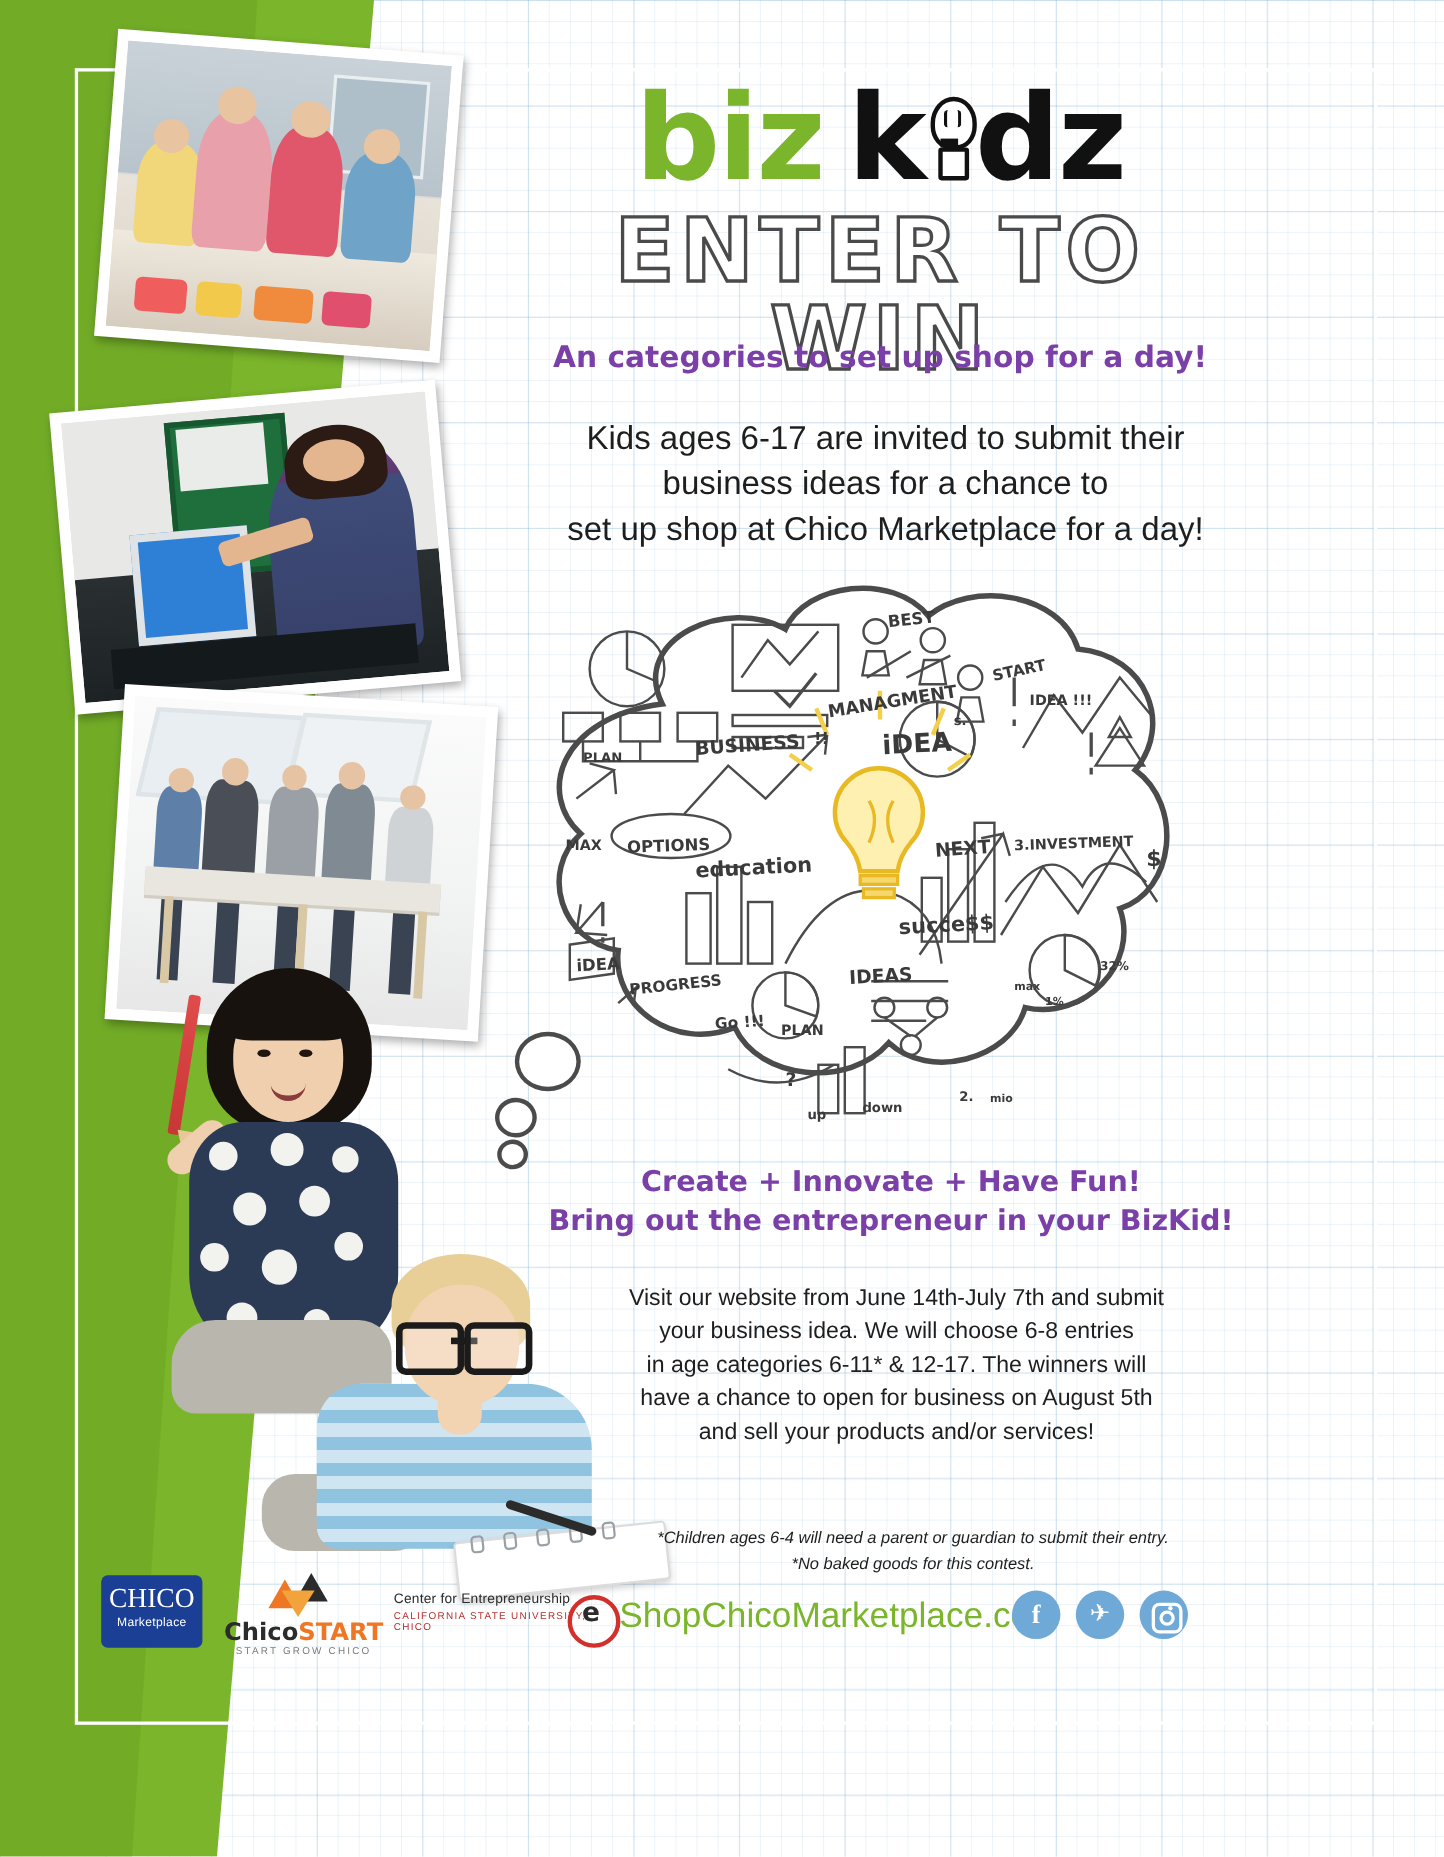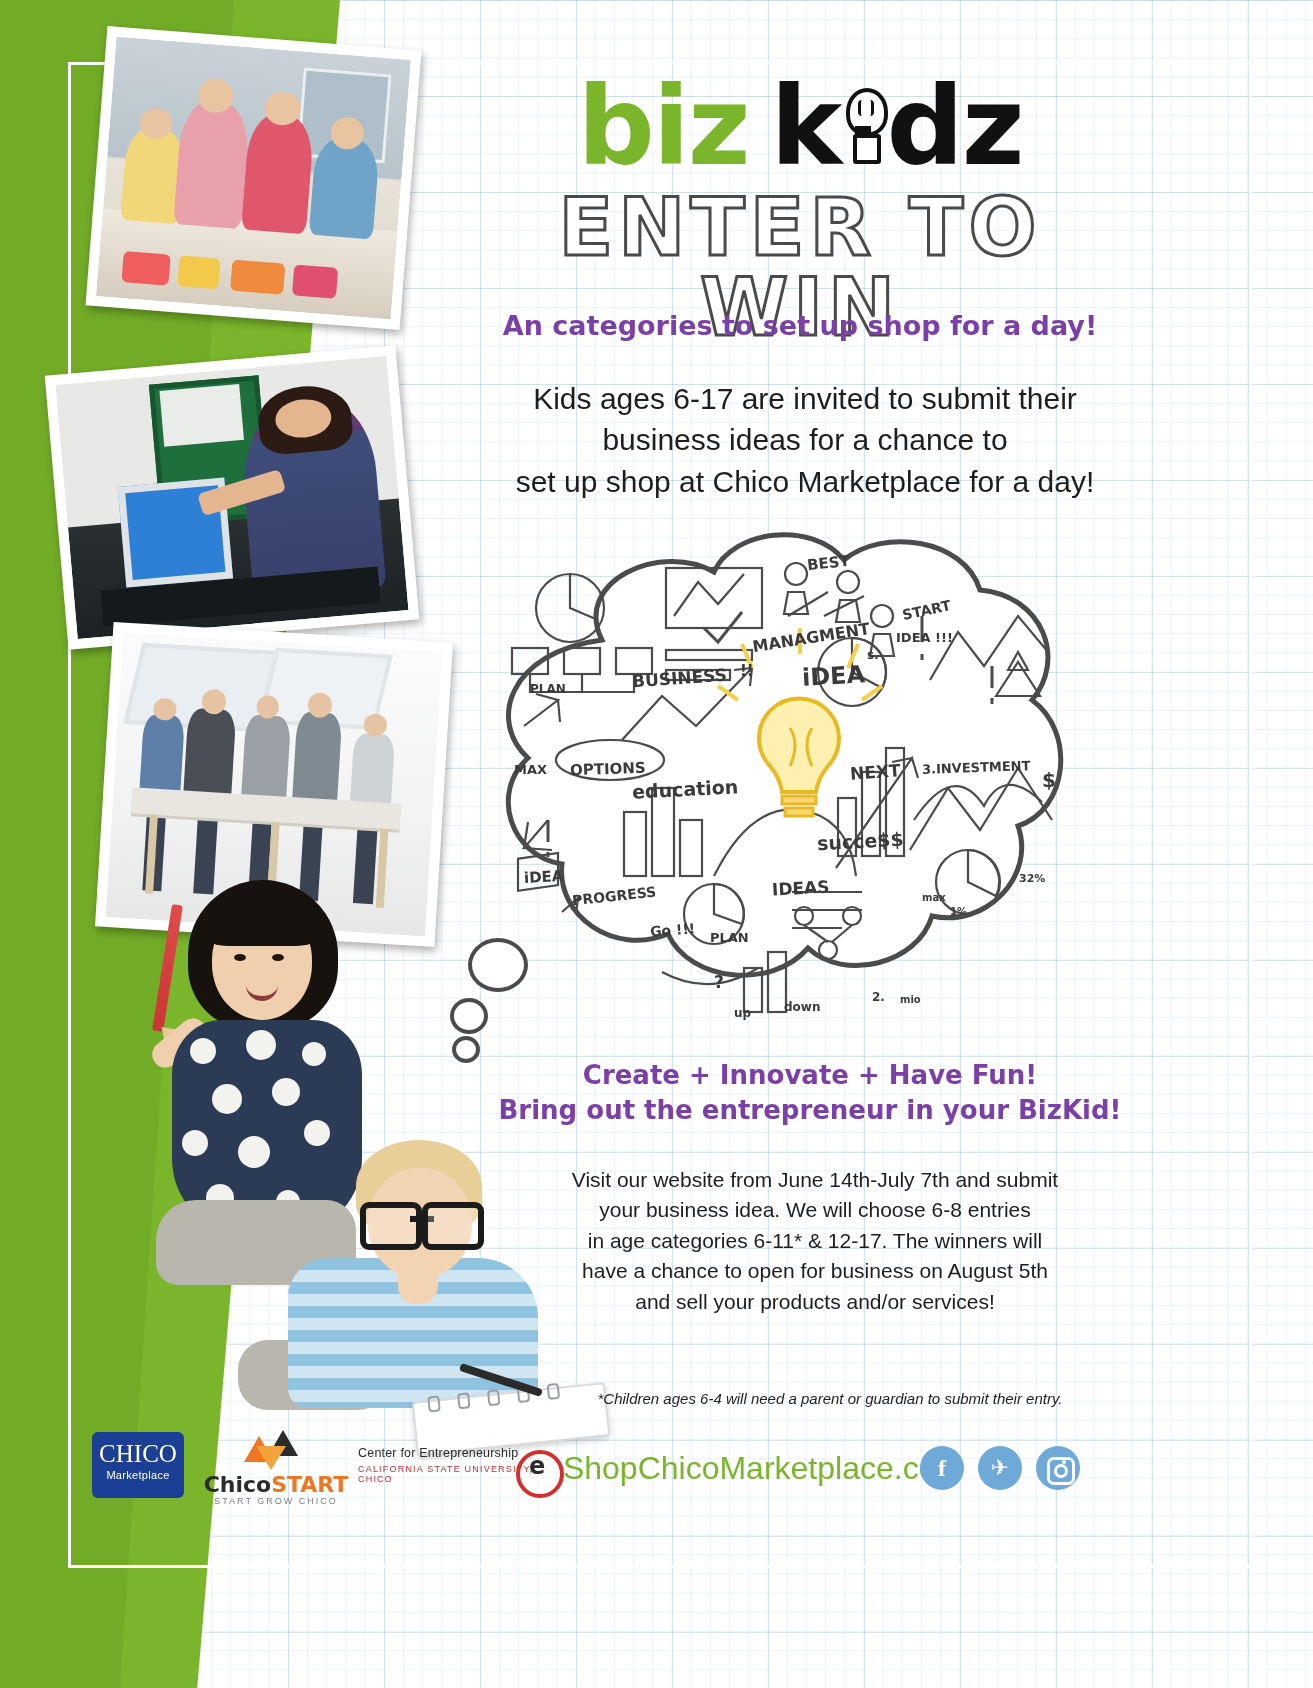--- a/index.html
+++ b/index.html
@@ -552,21 +552,21 @@
               <path d="M396 148 l10 -24"></path>
             <path d="M348 134 v-26"></path>
           </g>
         </g>
       </svg>
     </div>
     <div class="cloud-labels">
         <span class="cl" style="left: 355px; top: 34px; font-size: 15px; transform: rotate(-6deg);">BEST</span>
         <span class="cl" style="left: 450px; top: 82px; font-size: 14px; transform: rotate(-12deg);">START</span>
         <span class="cl" style="left: 300px; top: 108px; font-size: 16px; transform: rotate(-9deg);">MANAGMENT</span>
-        <span class="cl" style="left: 444px; top: 110px; font-size: 13px; transform: rotate(0deg);">IDEA !!!</span>
+        <span class="cl" style="left: 484px; top: 110px; font-size: 13px; transform: rotate(0deg);">IDEA !!!</span>
         <span class="cl" style="left: 415px; top: 128px; font-size: 12px; transform: rotate(0deg);">s.</span>
         <span class="cl" style="left: 350px; top: 142px; font-size: 24px; transform: rotate(-3deg);">iDEA</span>
         <span class="cl" style="left: 180px; top: 148px; font-size: 17px; transform: rotate(-4deg);">BUSINESS</span>
         <span class="cl" style="left: 288px; top: 142px; font-size: 15px; transform: rotate(0deg);">!!</span>
         <span class="cl" style="left: 78px; top: 162px; font-size: 12px; transform: rotate(0deg);">PLAN</span>
         <span class="cl" style="left: 62px; top: 242px; font-size: 13px; transform: rotate(0deg);">MAX</span>
         <span class="cl" style="left: 118px; top: 240px; font-size: 15px; transform: rotate(-2deg);">OPTIONS</span>
         <span class="cl" style="left: 180px; top: 258px; font-size: 19px; transform: rotate(-3deg);">education</span>
         <span class="cl" style="left: 398px; top: 242px; font-size: 17px; transform: rotate(-4deg);">NEXT</span>
         <span class="cl" style="left: 470px; top: 240px; font-size: 13px; transform: rotate(-2deg);">3.INVESTMENT</span>
@@ -576,21 +576,21 @@
         <span class="cl" style="left: 120px; top: 368px; font-size: 14px; transform: rotate(-6deg);">PROGRESS</span>
         <span class="cl" style="left: 320px; top: 358px; font-size: 17px; transform: rotate(-3deg);">IDEAS</span>
         <span class="cl" style="left: 198px; top: 402px; font-size: 14px; transform: rotate(-4deg);">Go !!!</span>
         <span class="cl" style="left: 258px; top: 410px; font-size: 13px; transform: rotate(0deg);">PLAN</span>
         <span class="cl" style="left: 262px; top: 452px; font-size: 17px; transform: rotate(0deg);">?</span>
         <span class="cl" style="left: 282px; top: 486px; font-size: 12px; transform: rotate(0deg);">up</span>
         <span class="cl" style="left: 332px; top: 480px; font-size: 12px; transform: rotate(0deg);">down</span>
         <span class="cl" style="left: 420px; top: 470px; font-size: 12px; transform: rotate(0deg);">2.</span>
         <span class="cl" style="left: 448px; top: 474px; font-size: 10px; transform: rotate(0deg);">mio</span>
         <span class="cl" style="left: 470px; top: 372px; font-size: 10px; transform: rotate(0deg);">max</span>
-        <span class="cl" style="left: 548px; top: 352px; font-size: 11px; transform: rotate(0deg); margin-left: 19px;">32%</span>
+        <span class="cl" style="left: 548px; top: 352px; font-size: 11px; transform: rotate(0deg);">32%</span>
         <span class="cl" style="left: 498px; top: 386px; font-size: 10px; transform: rotate(0deg);">1%</span>
       </div>
     <div class="bub b1"></div>
     <div class="bub b2"></div>
     <div class="bub b3"></div>
   </div>
 
   <div class="callout">
     <div>Create + Innovate + Have Fun!</div>
     <div>Bring out the entrepreneur in your BizKid!</div>
@@ -599,20 +599,21 @@
   <div class="details">
     <div>Visit our website from June 14th-July 7th and submit</div>
     <div>your business idea. We will choose 6-8 entries</div>
     <div>in age categories 6-11* &amp; 12-17. The winners will</div>
     <div>have a chance to open for business on  August 5th</div>
     <div>and sell your products and/or services!</div>
   </div>
 
   <div class="fineprint">
     <div>*Children ages 6-4 will need a parent or guardian to submit their entry.</div>
+    <div>*No baked goods for this contest.</div>
   </div>
 
   <div class="footer">
     <div class="logo-chico">
       <div class="c1">CHICO</div>
       <div class="c2">Marketplace</div>
     </div>
 
     <div class="logo-start">
       <span class="cube">

